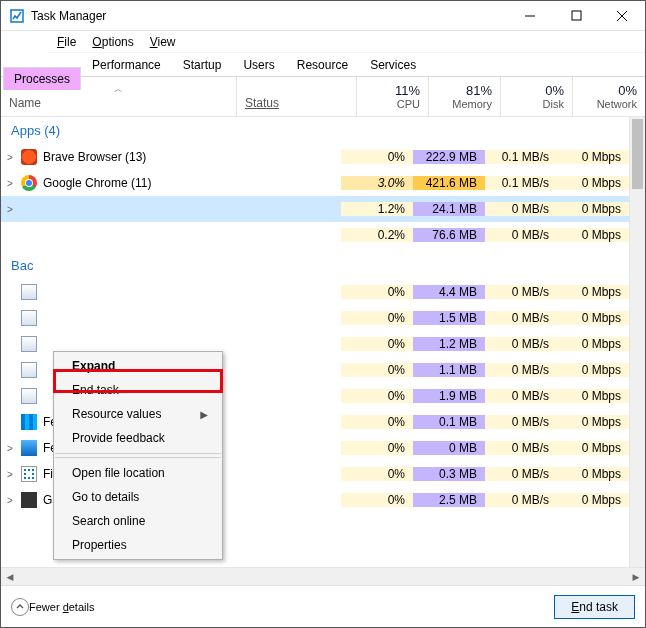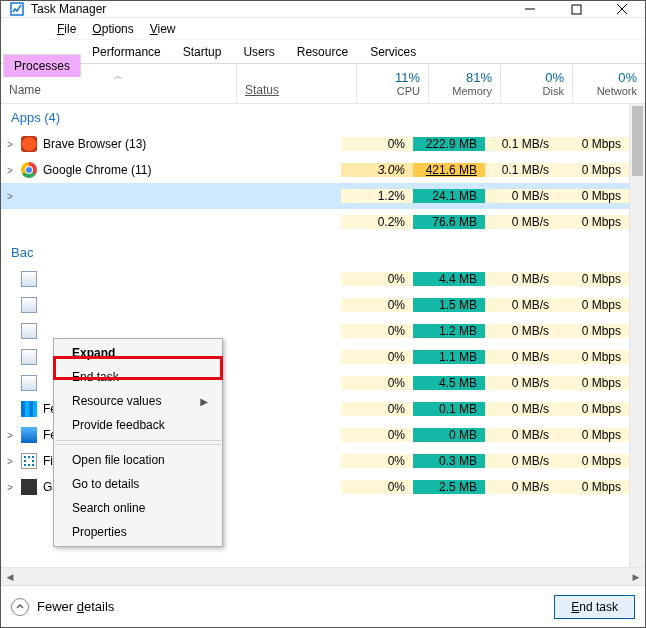--- a/index.html
+++ b/index.html
@@ -2,61 +2,61 @@
 <html><head>
 <meta charset="utf-8">
 <style>
   * { box-sizing: border-box; }
   html, body { margin:0; padding:0; font-family: "Segoe UI", Arial, sans-serif; font-size:12px; color:#000; }
   .win {
     width:646px; height:628px; border:1px solid #555; background:#fff;
     display:flex; flex-direction:column; position:relative;
   }
   
-  .titlebar { height:17px; display:flex; align-items:center; border-bottom:1px solid #e5e5e5;}
+  .titlebar { height:30px; display:flex; align-items:center; border-bottom:1px solid #e5e5e5;}
   .titlebar .icon { width:16px; height:16px; margin:0 6px 0 8px; display:inline-flex; align-items:center; justify-content:center; }
   .titlebar .title { flex:1; font-size:12px; }
   .ctrl { width:46px; height:30px; display:flex; align-items:center; justify-content:center; }
   .ctrl svg { stroke:#000; }
   
   .menubar { height:22px; display:flex; align-items:center; padding:0 2px; border-bottom:1px solid #f4f4f4;margin-left:46px;}
   .menubar .mitem { padding:2px 8px; cursor:default; }
   .menubar .mitem .ul { text-decoration:underline; }
   
   .tabs { display:flex; border-bottom:1px solid #d9d9d9; padding-left:2px; height:24px; }
   .tab { padding:4px 10px 3px; border:1px solid transparent; border-bottom:none; font-size:12px; cursor:default;}
   .tab.active { border-color:#d9d9d9; background:#f0abfc; position:relative; top:14px; }
   
   .thead { display:flex; border-bottom:1px solid #e5e5e5; font-size:12px; color:#555; }
   .th { padding:6px 8px 6px 8px; border-right:1px solid #e5e5e5; }
   .th.name { flex:1; display:flex; flex-direction:column; justify-content:flex-end;}
   .th.num { width:72px; text-align:right; display:flex; flex-direction:column; justify-content:flex-end;}
-  .th .pct { font-size:13px; color:#0369a1; }
+  .th .pct { font-size:13px; color:#0f172a; }
   .th .lbl { font-size:11px;}
   .th.status { width:120px; display:flex; flex-direction:column; justify-content:flex-end;text-decoration:underline;}
   .sort { font-size:9px; color:#777; text-align:center; }
   
   .tbody { flex:1; overflow:hidden; position:relative; }
   .scroll-gutter { position:absolute; right:0; top:0; bottom:0; width:16px; background:#f0f0f0; border-left:1px solid #e5e5e5; }
   .scroll-thumb { position:absolute; left:2px; right:2px; top:2px; height:70px; background:#c0c0c0; }
   .rows { margin-right:16px; }
   .cat { color:#1a6fc8; font-size:13px; padding:6px 8px 6px 10px; }
   .row { display:flex; align-items:center; height:26px; font-size:12px; }
   .row .namecell { flex:1; display:flex; align-items:center; gap:6px; padding-left:4px; }
   .row .status { width:120px; }
   .row .cell { width:72px; text-align:right; padding-right:8px; }
   .row.sel { background:#cde8ff; }
   .row .namecell .exp { width:10px; text-align:center; color:#666; font-size:10px;}
   .row .namecell .exp.none { visibility:hidden; }
   
   .cpu  { background:#fff7d6; }
-  .mem  { background:#14b8a6; }
+  .mem  { background:#c4b5fd; }
   .disk { background:#fff7d6; }
   .net  { background:#fff7d6; }
-  .mem.high { background:#ffc94a;text-decoration:underline; }
+  .mem.high { background:#ffc94a; }
   .cpu.med { background:#ffe9a8;font-style:italic; }
   .icon16 { width:16px; height:16px; display:inline-flex; align-items:center; justify-content:center; }
   .brave { background:radial-gradient(circle at 50% 50%, #ff5a1f 0%, #ff5a1f 60%, #c0391a 62%); border-radius:3px; }
   .chrome { position:relative; border-radius:50%; background:conic-gradient(#ea4335 0 120deg,#34a853 120deg 240deg,#fbbc05 240deg 360deg); }
   .chrome::after { content:""; position:absolute; inset:4px; border-radius:50%; background:#fff; }
   .chrome::before { content:""; position:absolute; inset:5px; border-radius:50%; background:#4285f4; z-index:2;}
   .generic { border:1px solid #8aa0b8; background:linear-gradient(#fff,#d6e1ee); }
   .flag { background:linear-gradient(90deg,#0078d7 25%,#00b4ff 25% 50%,#0078d7 50% 75%,#00b4ff 75%);} 
   .feeds { background:linear-gradient(#4fb6ff,#0a66c2); }
   .films { background:#fff; border:1px solid #999; position:relative;}
@@ -71,21 +71,21 @@
   }
   .ctxmenu .ci { padding:5px 14px 5px 18px; font-size:12px; display:flex; justify-content:space-between; align-items:center; cursor:default;}
   .ctxmenu .sep { height:1px; background:#d0d0d0; margin:3px 1px;}
   .ctxmenu .ci .sub { font-size:10px; color:#555;}
   .highlight-box {
     position:absolute; left:52px; top:252px; width:170px; height:24px;
     border:3px solid #e30613; z-index:60; pointer-events:none;
   }
   
   .footer { height:42px; border-top:1px solid #e0e0e0; display:flex; align-items:center; padding:0 10px; justify-content:space-between;}
-  .footer .less { display:flex; align-items:center; gap:8px; font-size:13px;}
+  .footer .less { display:flex; align-items:center; font-size:11px;}
   .lessbtn { width:18px; height:18px; border:1px solid #888; border-radius:50%; display:flex; align-items:center; justify-content:center;}
   .endtask { border:1px solid #0060b0; background:#e6f0fb; padding:4px 16px; font-size:12px;}
   
   .hscroll { height:18px; background:#f0f0f0; border-top:1px solid #e5e5e5; position:relative;}
   .hscroll .btnL, .hscroll .btnR { position:absolute; top:0; bottom:0; width:18px; display:flex; align-items:center; justify-content:center; color:#666; font-size:9px;}
   .hscroll .btnL{left:0;} .hscroll .btnR{right:0;}
 </style>
 </head>
 <body>
 
@@ -263,21 +263,21 @@
             <div class="cell net">0 Mbps</div>
           </div>
           <div class="row">
             <div class="namecell">
               <span class="exp none">&gt;</span>
               <span class="icon16 generic"></span>
               <span></span>
             </div>
             <div class="status"></div>
             <div class="cell cpu">0%</div>
-            <div class="cell mem">4.5 MB</div>
+            <div class="cell mem">1.9 MB</div>
             <div class="cell disk">0 MB/s</div>
             <div class="cell net">0 Mbps</div>
           </div>
           <div class="row">
             <div class="namecell">
               <span class="exp none">&gt;</span>
               <span class="icon16 flag"></span>
               <span>Features On Demand Helper</span>
             </div>
             <div class="status"></div>

